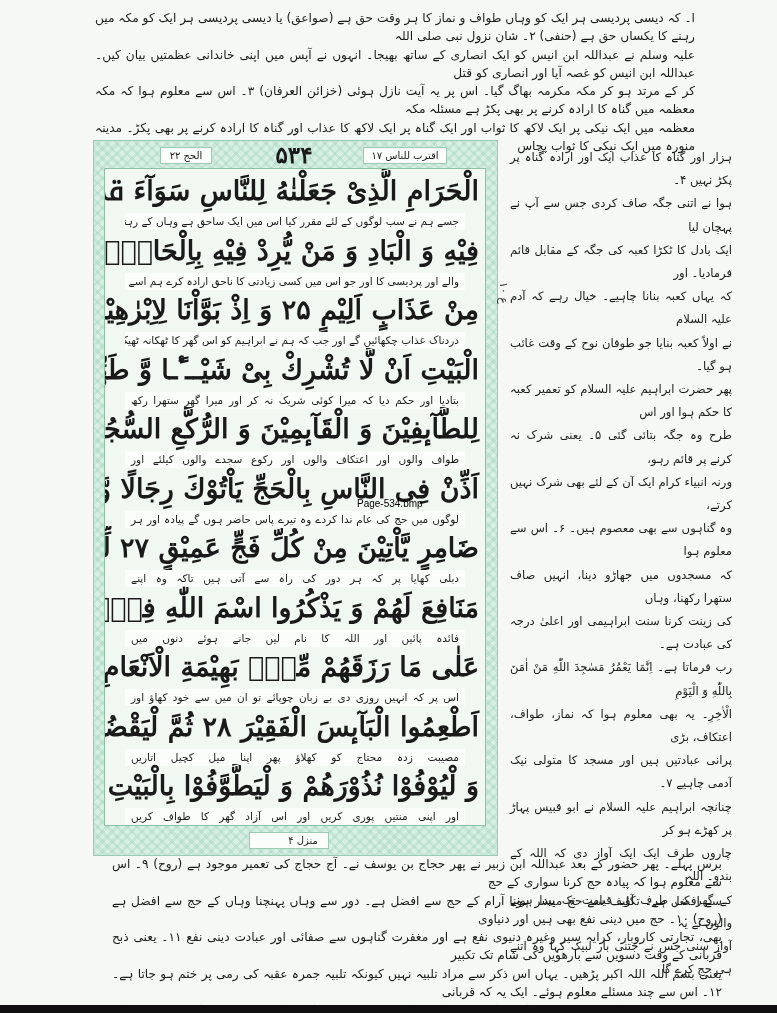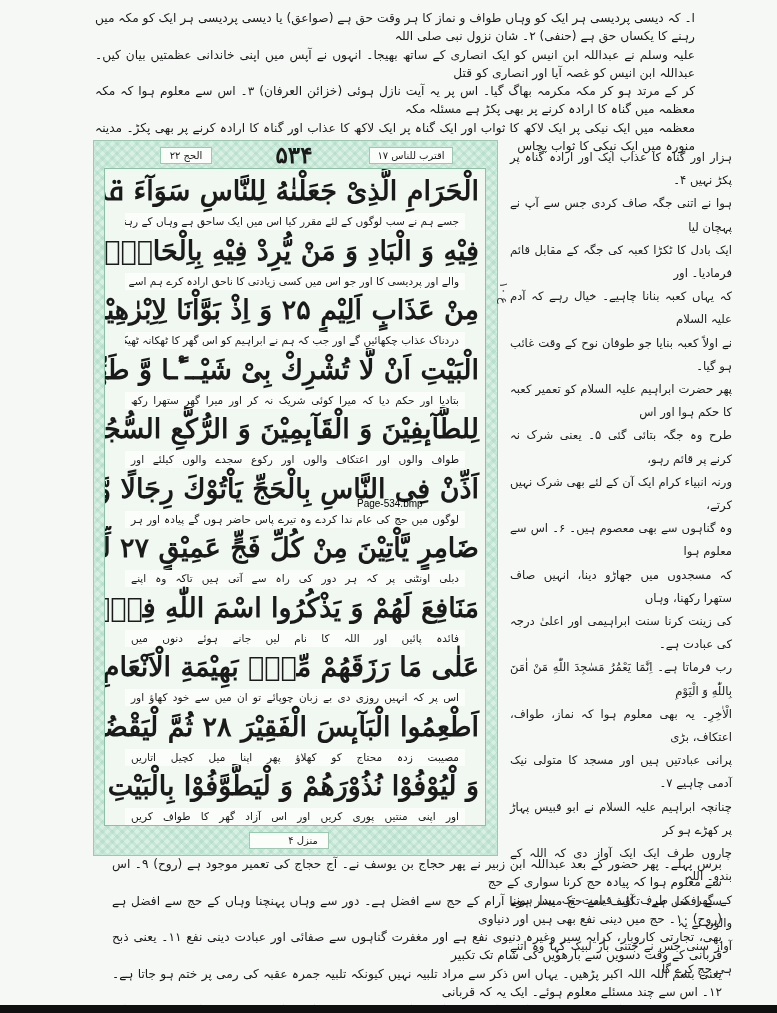--- a/index.html
+++ b/index.html
@@ -24,21 +24,21 @@
   }
   .frame-inner {
     position:absolute; left:10px; top:27px; width:380px; height:656px;
     background:#f1f8f2; border:1px solid #8fbfa5;
   }
   .hdr-box {
     position:absolute; top:6px; height:15px; background:#fbfdfb; border:1px solid #9cc9b2;
     font-size:10px; line-height:15px; text-align:center; direction:rtl;
   }
   #hdr-surah { left:66px; width:50px; }
-  #hdr-juz { left:275px; width:82px; }
+  #hdr-juz { left:269px; width:82px; }
   #page-number { position:absolute; left:160px; top:0px; width:80px; text-align:center; font-size:23px; font-weight:bold; direction:rtl; font-family:"DejaVu Serif", serif; color:#1a1a1a; }
   .verse-block { position:absolute; left:0; width:380px; }
   .ar {
     font-family:"DejaVu Serif", serif; font-size:27px; line-height:44px; height:44px; font-weight:bold;
     direction:rtl; text-align:justify; text-align-last:justify; padding:0 6px; white-space:nowrap; overflow:hidden;
   }
   .tr {
     margin:0 20px; background:#fbfdfb; height:17px; font-size:10.5px; line-height:17px;
     direction:rtl; text-align:justify; text-align-last:justify; padding:0 6px; white-space:nowrap; overflow:hidden;
   }
@@ -83,21 +83,21 @@
     <div class="verse-block" style="top:238px">
       <div class="ar">لِلطَّآىٕفِیْنَ وَ الْقَآىٕمِیْنَ وَ الرُّكَّعِ السُّجُوْدِ ۲۶ وَ</div>
       <div class="tr">طواف والوں اور اعتکاف والوں اور رکوع سجدے والوں کیلئے اور</div>
     </div>
     <div class="verse-block" style="top:297.5px">
       <div class="ar">اَذِّنْ فِی النَّاسِ بِالْحَجِّ یَاْتُوْكَ رِجَالًا وَّ عَلٰى كُلِّ</div>
       <div class="tr">لوگوں میں حج کی عام ندا کردے وہ تیرے پاس حاضر ہوں گے پیادہ اور ہر</div>
     </div>
     <div class="verse-block" style="top:357px">
       <div class="ar">ضَامِرٍ یَّاْتِیْنَ مِنْ كُلِّ فَجٍّ عَمِیْقٍ ۲۷ لِّیَشْهَدُوْا</div>
-      <div class="tr">دبلی اونٹنی پر کہ ہر دور کی راہ سے آتی ہیں تاکہ وہ اپنے</div>
+      <div class="tr">دبلی کھایا پر کہ ہر دور کی راہ سے آتی ہیں تاکہ وہ اپنے</div>
     </div>
     <div class="verse-block" style="top:416.5px">
       <div class="ar">مَنَافِعَ لَهُمْ وَ یَذْكُرُوا اسْمَ اللّٰهِ فِیْۤ اَیَّامٍ مَّعْلُوْمٰتٍ</div>
       <div class="tr">فائدہ پائیں اور اللہ کا نام لیں جانے ہوئے دنوں میں</div>
     </div>
     <div class="verse-block" style="top:476px">
       <div class="ar">عَلٰى مَا رَزَقَهُمْ مِّنْۢ بَهِیْمَةِ الْاَنْعَامِ فَكُلُوْا مِنْهَا وَ</div>
       <div class="tr">اس پر کہ انہیں روزی دی بے زبان چوپائے تو ان میں سے خود کھاؤ اور</div>
     </div>
     <div class="verse-block" style="top:535.5px">

